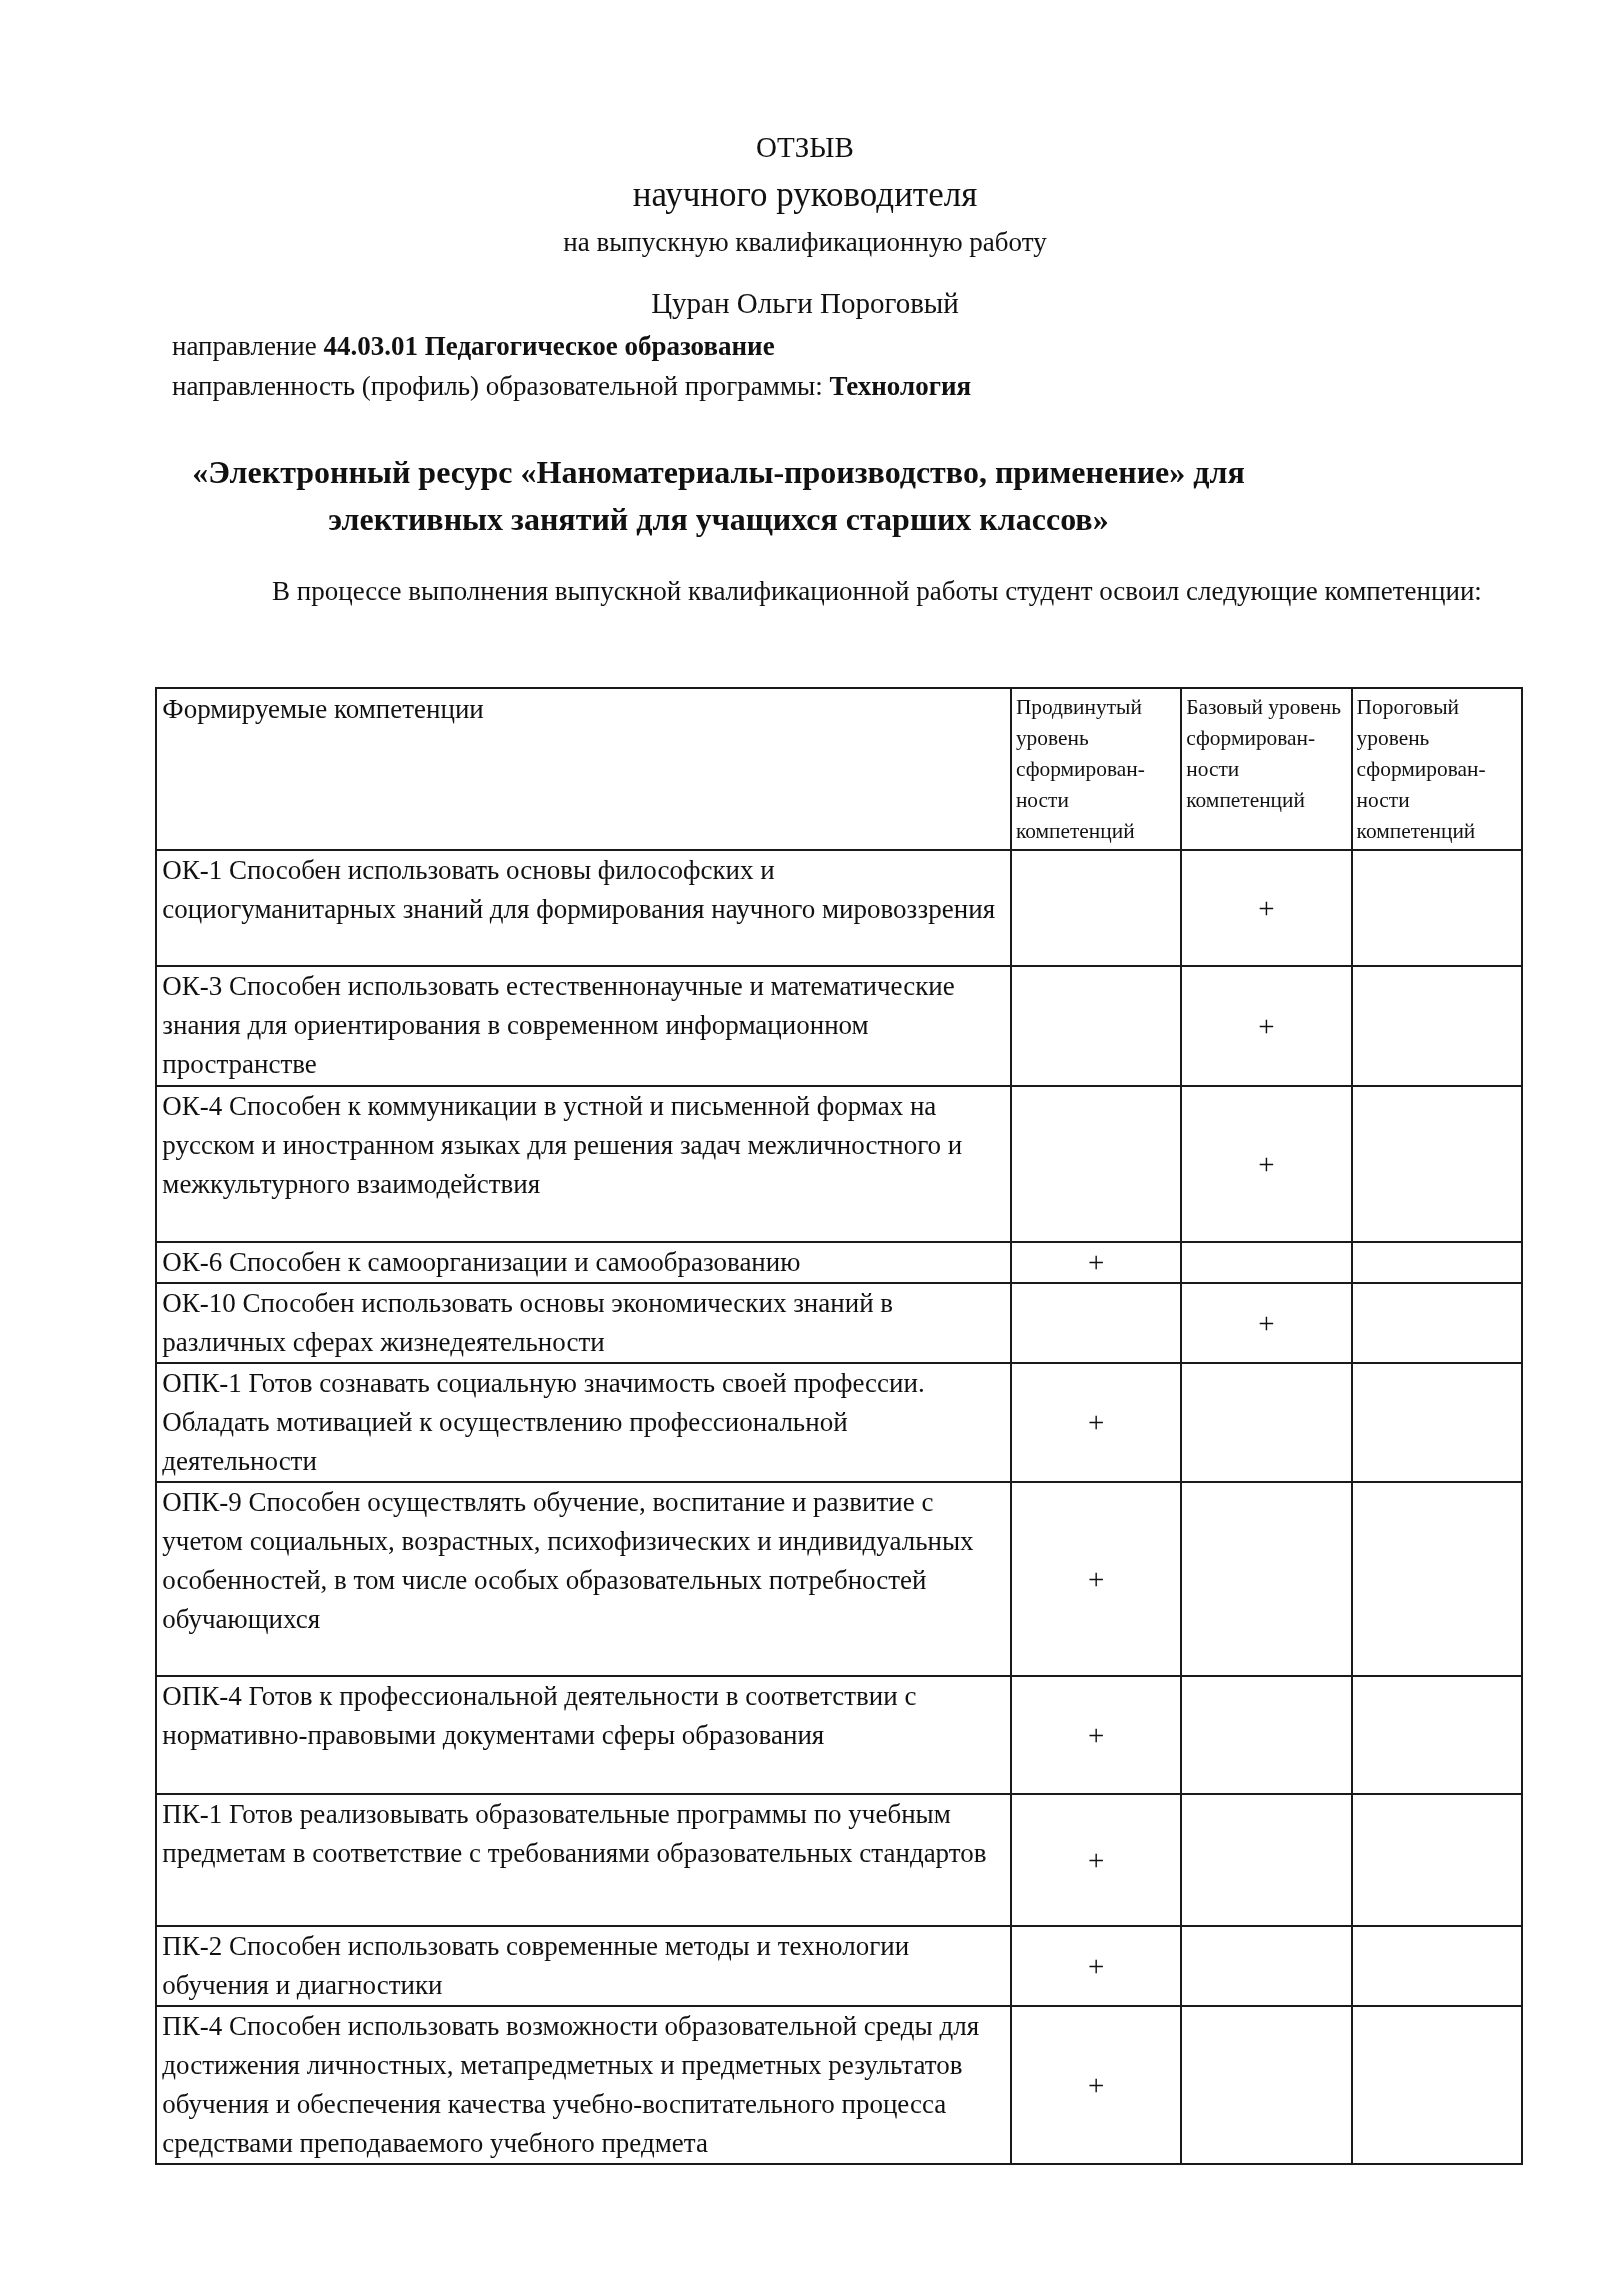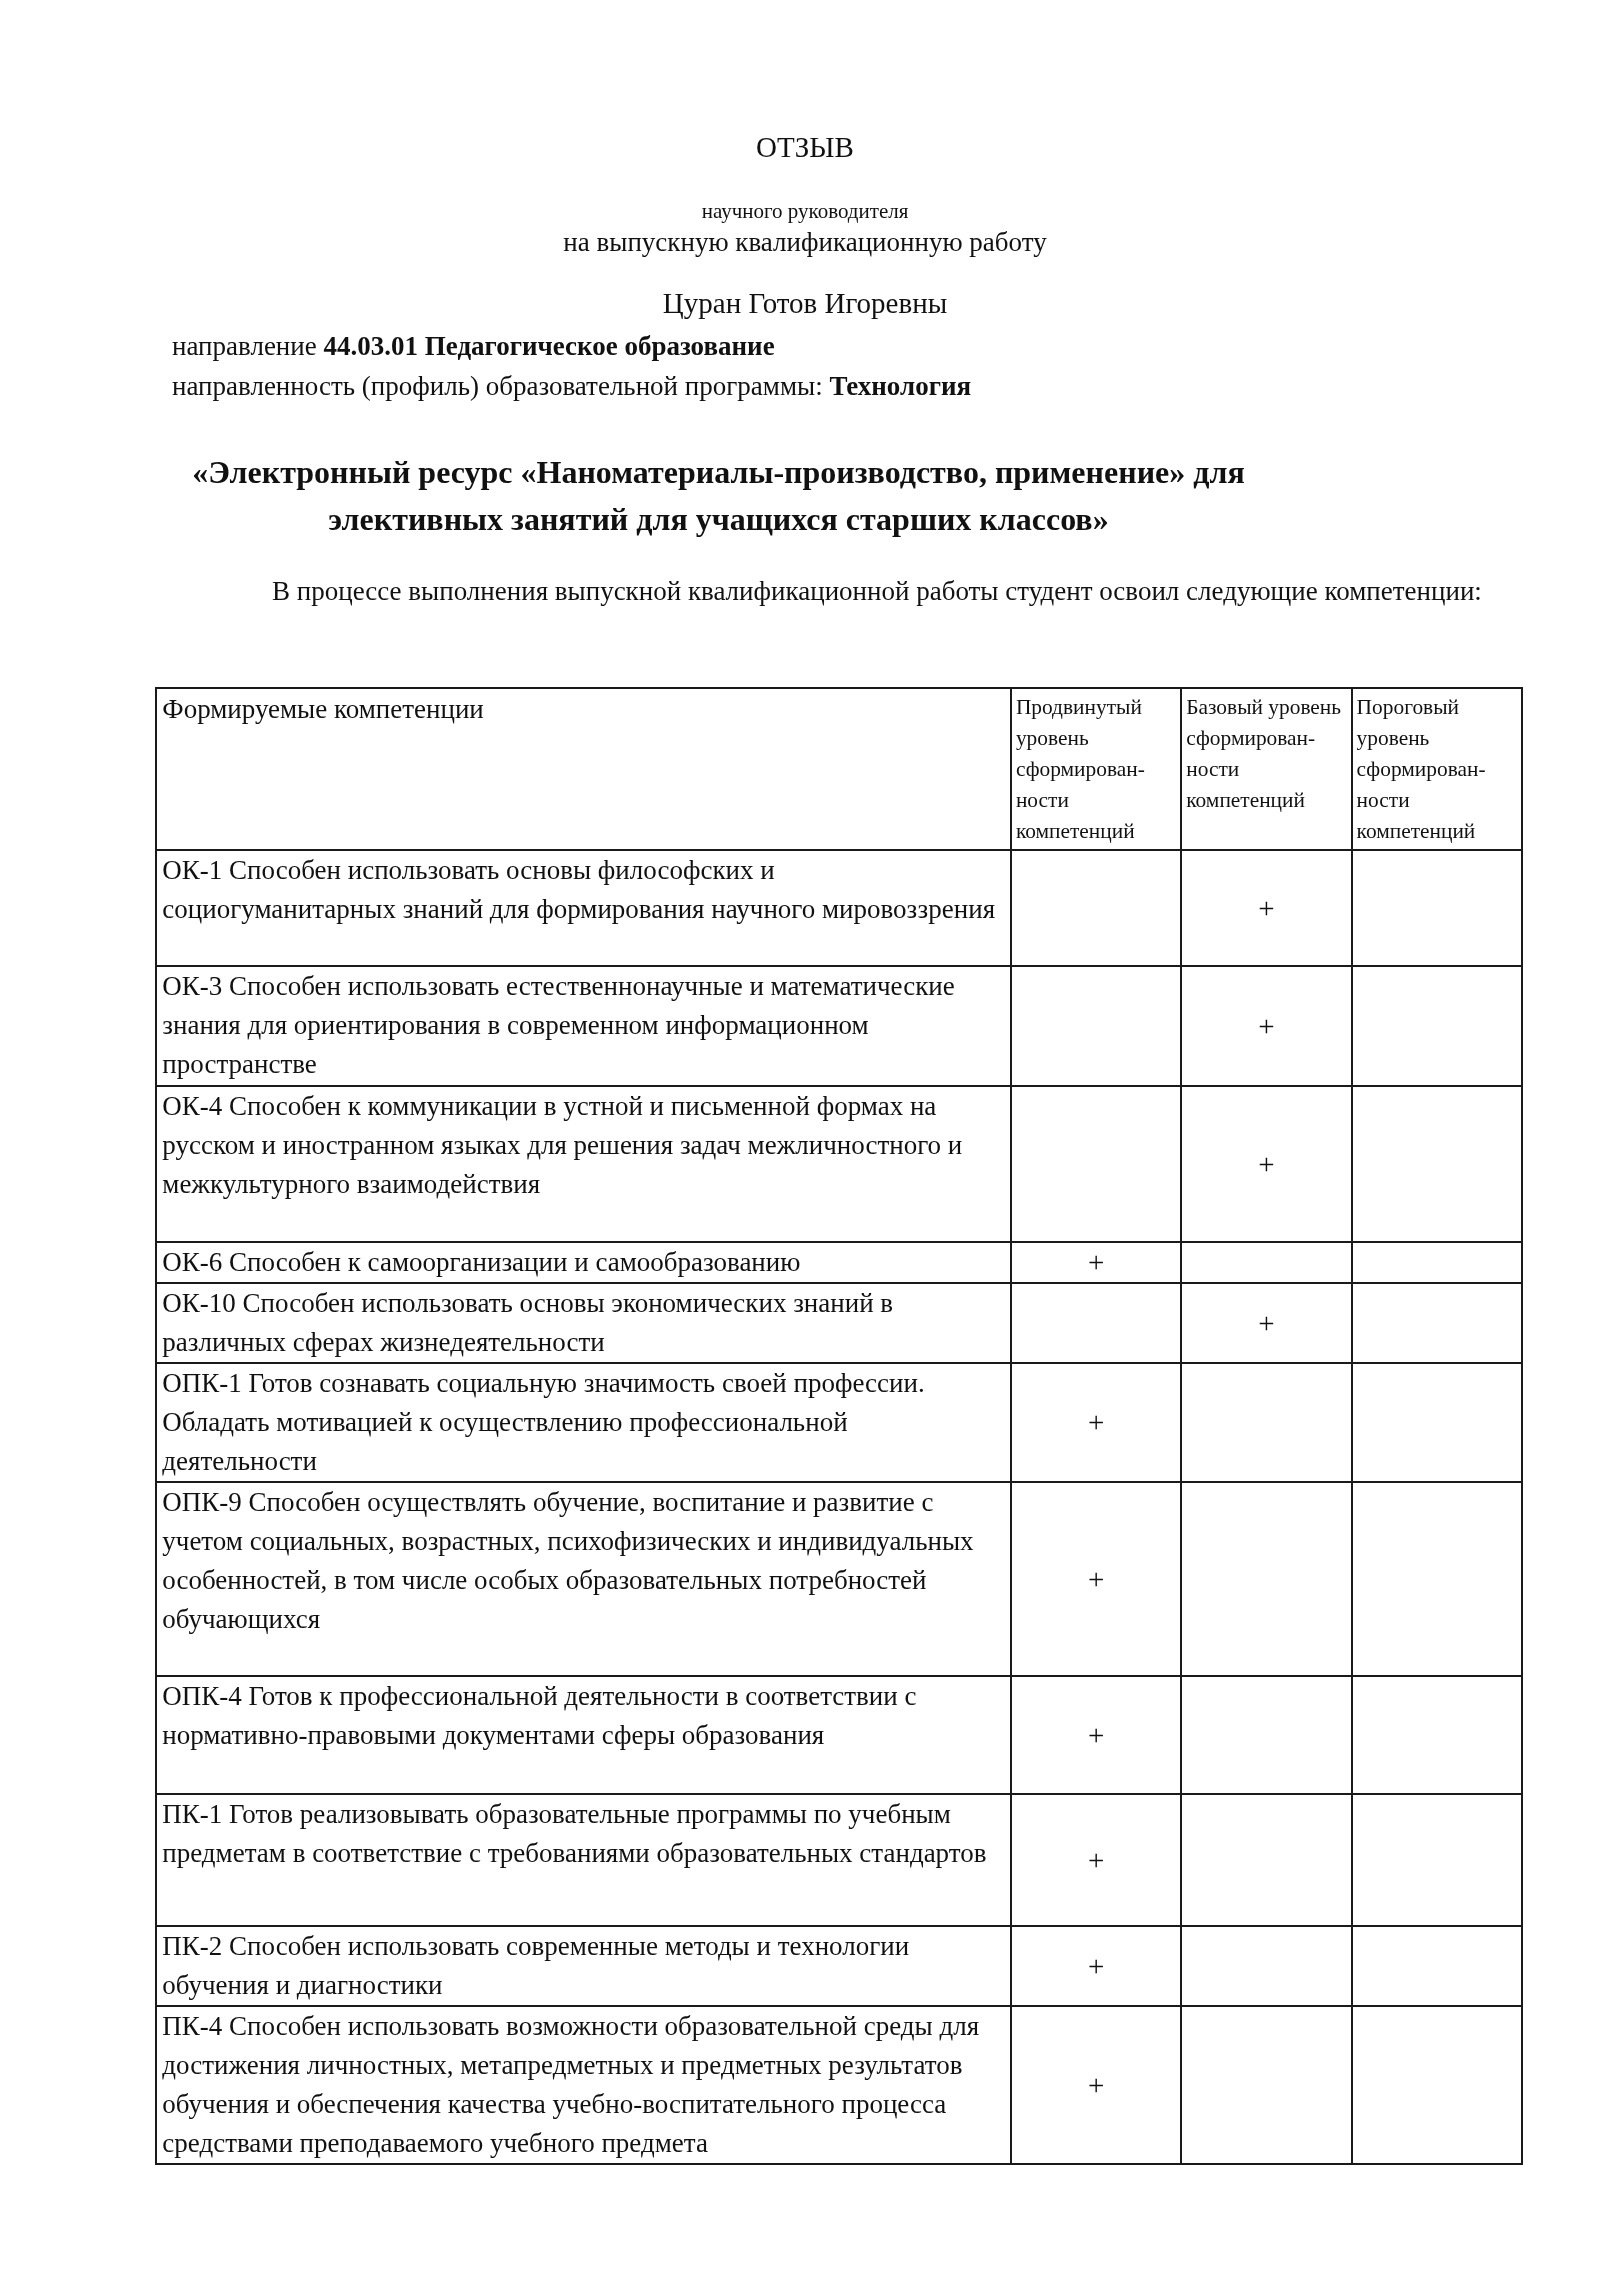--- a/index.html
+++ b/index.html
@@ -3,21 +3,21 @@
 <meta charset="utf-8">
 <style>
   html, body { margin: 0; padding: 0; }
   body {
     width: 1610px; height: 2295px; background: #ffffff; position: relative;
     font-family: "Liberation Serif", "DejaVu Serif", serif; color: #111;
     overflow: hidden;
   }
   .center-line { position: absolute; left: 0; width: 1610px; text-align: center; font-weight: normal; }
   #doc-heading { top: 131px; font-size: 29px; }
-  #doc-subheading-1 { top: 175px; font-size: 21px; margin-top: 24px; }
+  #doc-subheading-1 { top: 175px; font-size: 35px; }
   #doc-subheading-2 { top: 215px; font-size: 27px; margin-top: 12px; }
   #student-name { top: 287px; font-size: 29px; }
   .meta-line { position: absolute; left: 172px; font-size: 27px; }
   #direction-line { top: 331px; }
   #profile-line { top: 371px; }
   .bold { font-weight: bold; }
   .work-title { position: absolute; left: 0; width: 1437px; text-align: center; font-weight: bold; font-size: 32px; }
   #work-title-1 { top: 454px; }
   #work-title-2 { top: 501px; }
   #intro {
@@ -38,21 +38,21 @@
   .hdr-level { font-size: 21.4px; line-height: 31px; padding: 2.7px 1.3px 0 4px !important; }
   .comp-text { font-size: 27px; line-height: 39px; }
   .mark-cell { text-align: center !important; vertical-align: middle !important; font-size: 29px; }
 </style>
 </head>
 <body>
 
 <div class="center-line" id="doc-heading">ОТЗЫВ</div>
 <div class="center-line" id="doc-subheading-1">научного руководителя</div>
 <div class="center-line" id="doc-subheading-2">на выпускную квалификационную работу</div>
-<div class="center-line" id="student-name">Цуран Готов Игоревны</div>
+<div class="center-line" id="student-name">Цуран Ольги Пороговый</div>
 
 <div class="meta-line" id="direction-line">
   <span>направление </span><span class="bold">44.03.01 Педагогическое образование</span>
 </div>
 <div class="meta-line" id="profile-line">
   <span>направленность (профиль) образовательной программы: </span><span class="bold">Технология</span>
 </div>
 
 <div class="work-title" id="work-title-1">«Электронный ресурс «Наноматериалы-производство, применение» для</div>
 <div class="work-title" id="work-title-2">элективных занятий для учащихся старших классов»</div>

